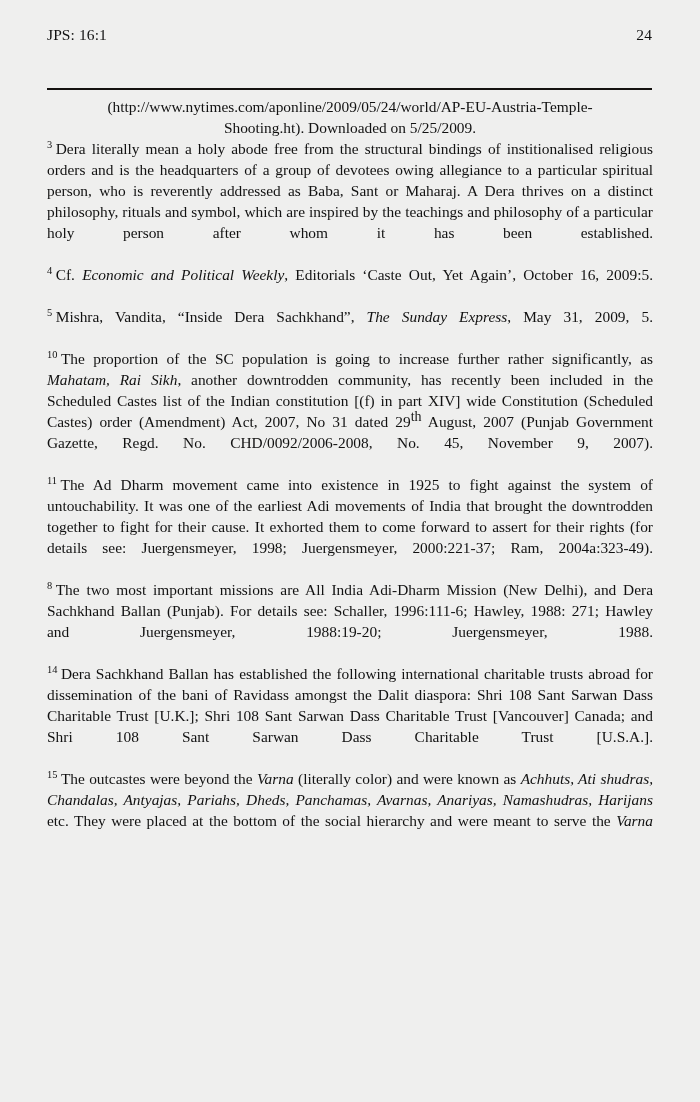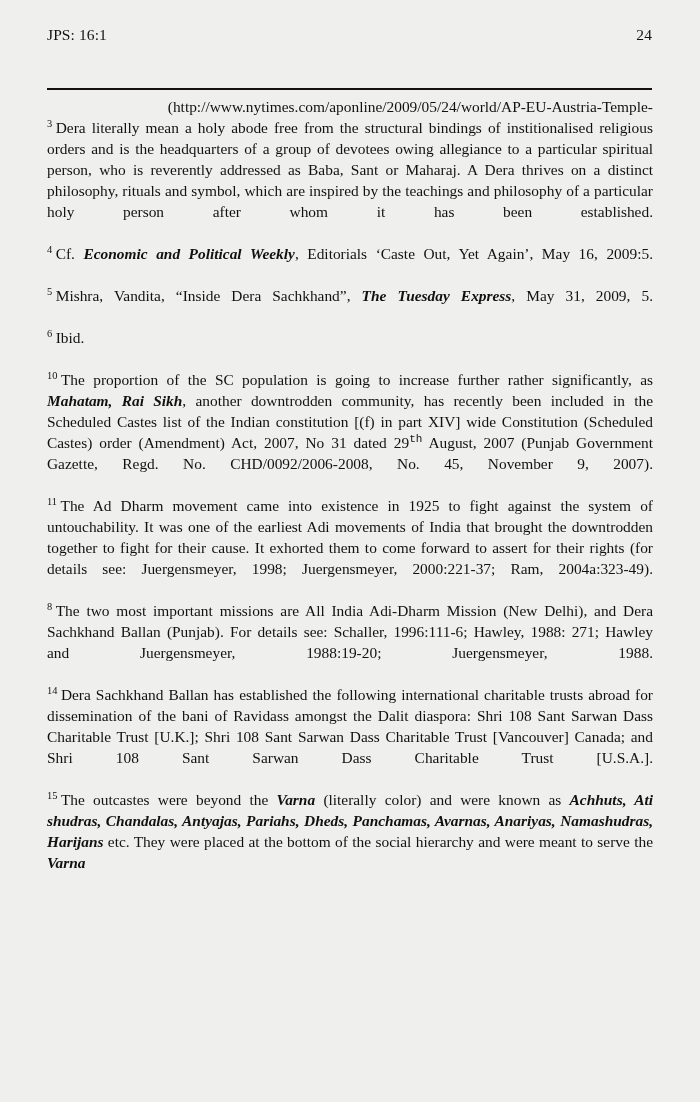--- a/index.html
+++ b/index.html
@@ -61,35 +61,34 @@
     text-justify: inter-word;
     hyphens: none;
   }
 
   .note {
     margin: 0;
     text-indent: 0;
     text-align: justify;
   }
   
-  .note.plain { text-align: right; }
+  .note.plain { text-align: center; }
   .note.plain .l2 { display: block; }
 
   .marker {
     font-size: 10.4px;
     vertical-align: super;
     line-height: 0;
     margin-right: 3.5px;
   }
-  .it { font-style: italic; font-weight: bold; }
+  .it { font-style: italic; }
   sup.ord {
-    font-size: 11px;
+    font-size: 14px;
     vertical-align: super;
     line-height: 0;
-    font-family: Liberation Mono, monospace;
   }
 
   
   .note::after {
     content: "";
     display: inline-block;
     width: 100%;
   }
   .note.nostretch::after { display: none; }
 </style>
@@ -102,27 +101,27 @@
     <span class="journal">JPS: 16:1</span>
     <span class="folio">24</span>
   </div>
 
   <div class="note-rule"></div>
 
   <div class="notes">
 
     <p class="note plain nostretch">
       <span class="l2">(http://www.nytimes.com/aponline/2009/05/24/world/AP-EU-Austria-Temple-</span>
+      <span class="l2">Shooting.ht).  Downloaded on 5/25/2009.</span>
     </p>
 
     <div id="notes-host">
         <p class="note"><span class="marker">3</span><span>Dera literally mean a holy abode free from the structural bindings of institionalised religious orders and is the headquarters of a group of devotees owing allegiance to a particular spiritual person, who is reverently addressed as Baba, Sant or Maharaj. A Dera thrives on a distinct philosophy, rituals and symbol, which are inspired by the teachings and philosophy of a particular holy person after whom it has been established.</span></p>
-        <p class="note"><span class="marker">4</span><span>Cf. </span><span class="it">Economic and Political Weekly</span><span>, Editorials ‘Caste Out, Yet Again’, May 16, 2009:5.</span></p>
-        <p class="note"><span class="marker">5</span><span>Mishra, Vandita, “Inside Dera Sachkhand”, </span><span class="it">The Tuesday Express</span><span>, May 31, 2009, 5.</span></p>
-        <p class="note"><span class="marker">6</span><span>Ibid.</span></p>
+        <p class="note"><span class="marker">4</span><span>Cf. </span><span class="it">Economic and Political Weekly</span><span>, Editorials ‘Caste Out, Yet Again’, October 16, 2009:5.</span></p>
+        <p class="note"><span class="marker">5</span><span>Mishra, Vandita, “Inside Dera Sachkhand”, </span><span class="it">The Sunday Express</span><span>, May 31, 2009, 5.</span></p>
         <p class="note"><span class="marker">10</span><span>The proportion of the SC population is going to increase further rather significantly, as </span><span class="it">Mahatam, Rai Sikh</span><span>, another downtrodden community, has recently been included in the Scheduled Castes list of the Indian constitution [(f) in part XIV] wide Constitution (Scheduled Castes) order (Amendment) Act, 2007, No 31 dated 29</span><sup class="ord">th</sup><span> August, 2007 (Punjab Government Gazette, Regd. No. CHD/0092/2006-2008, No. 45, November 9, 2007).</span></p>
         <p class="note"><span class="marker">11</span><span>The Ad Dharm movement came into existence in 1925 to fight against the system of untouchability. It was one of the earliest Adi movements of India that brought the downtrodden together to fight for their cause. It exhorted them to come forward to assert for their rights (for details see: Juergensmeyer, 1998; Juergensmeyer, 2000:221-37; Ram, 2004a:323-49).</span></p>
         <p class="note"><span class="marker">8</span><span>The two most important missions are All India Adi-Dharm Mission (New Delhi), and Dera Sachkhand Ballan (Punjab). For details see: Schaller, 1996:111-6; Hawley, 1988: 271; Hawley and Juergensmeyer, 1988:19-20; Juergensmeyer, 1988.</span></p>
         <p class="note"><span class="marker">14</span><span>Dera Sachkhand Ballan has established the following international charitable trusts abroad for dissemination of the bani of Ravidass amongst the Dalit diaspora: Shri 108 Sant Sarwan Dass Charitable Trust [U.K.]; Shri 108 Sant Sarwan Dass Charitable Trust [Vancouver] Canada; and Shri 108 Sant Sarwan Dass Charitable Trust [U.S.A.].</span></p>
         <p class="note"><span class="marker">15</span><span>The outcastes were beyond the </span><span class="it">Varna</span><span> (literally color) and were known as </span><span class="it">Achhuts, Ati shudras, Chandalas, Antyajas, Pariahs, Dheds, Panchamas, Avarnas, Anariyas, Namashudras, Harijans</span><span> etc. They were placed at the bottom of the social hierarchy and were meant to serve the </span><span class="it">Varna</span></p>
       </div>
 
   </div>
 
 </div>

